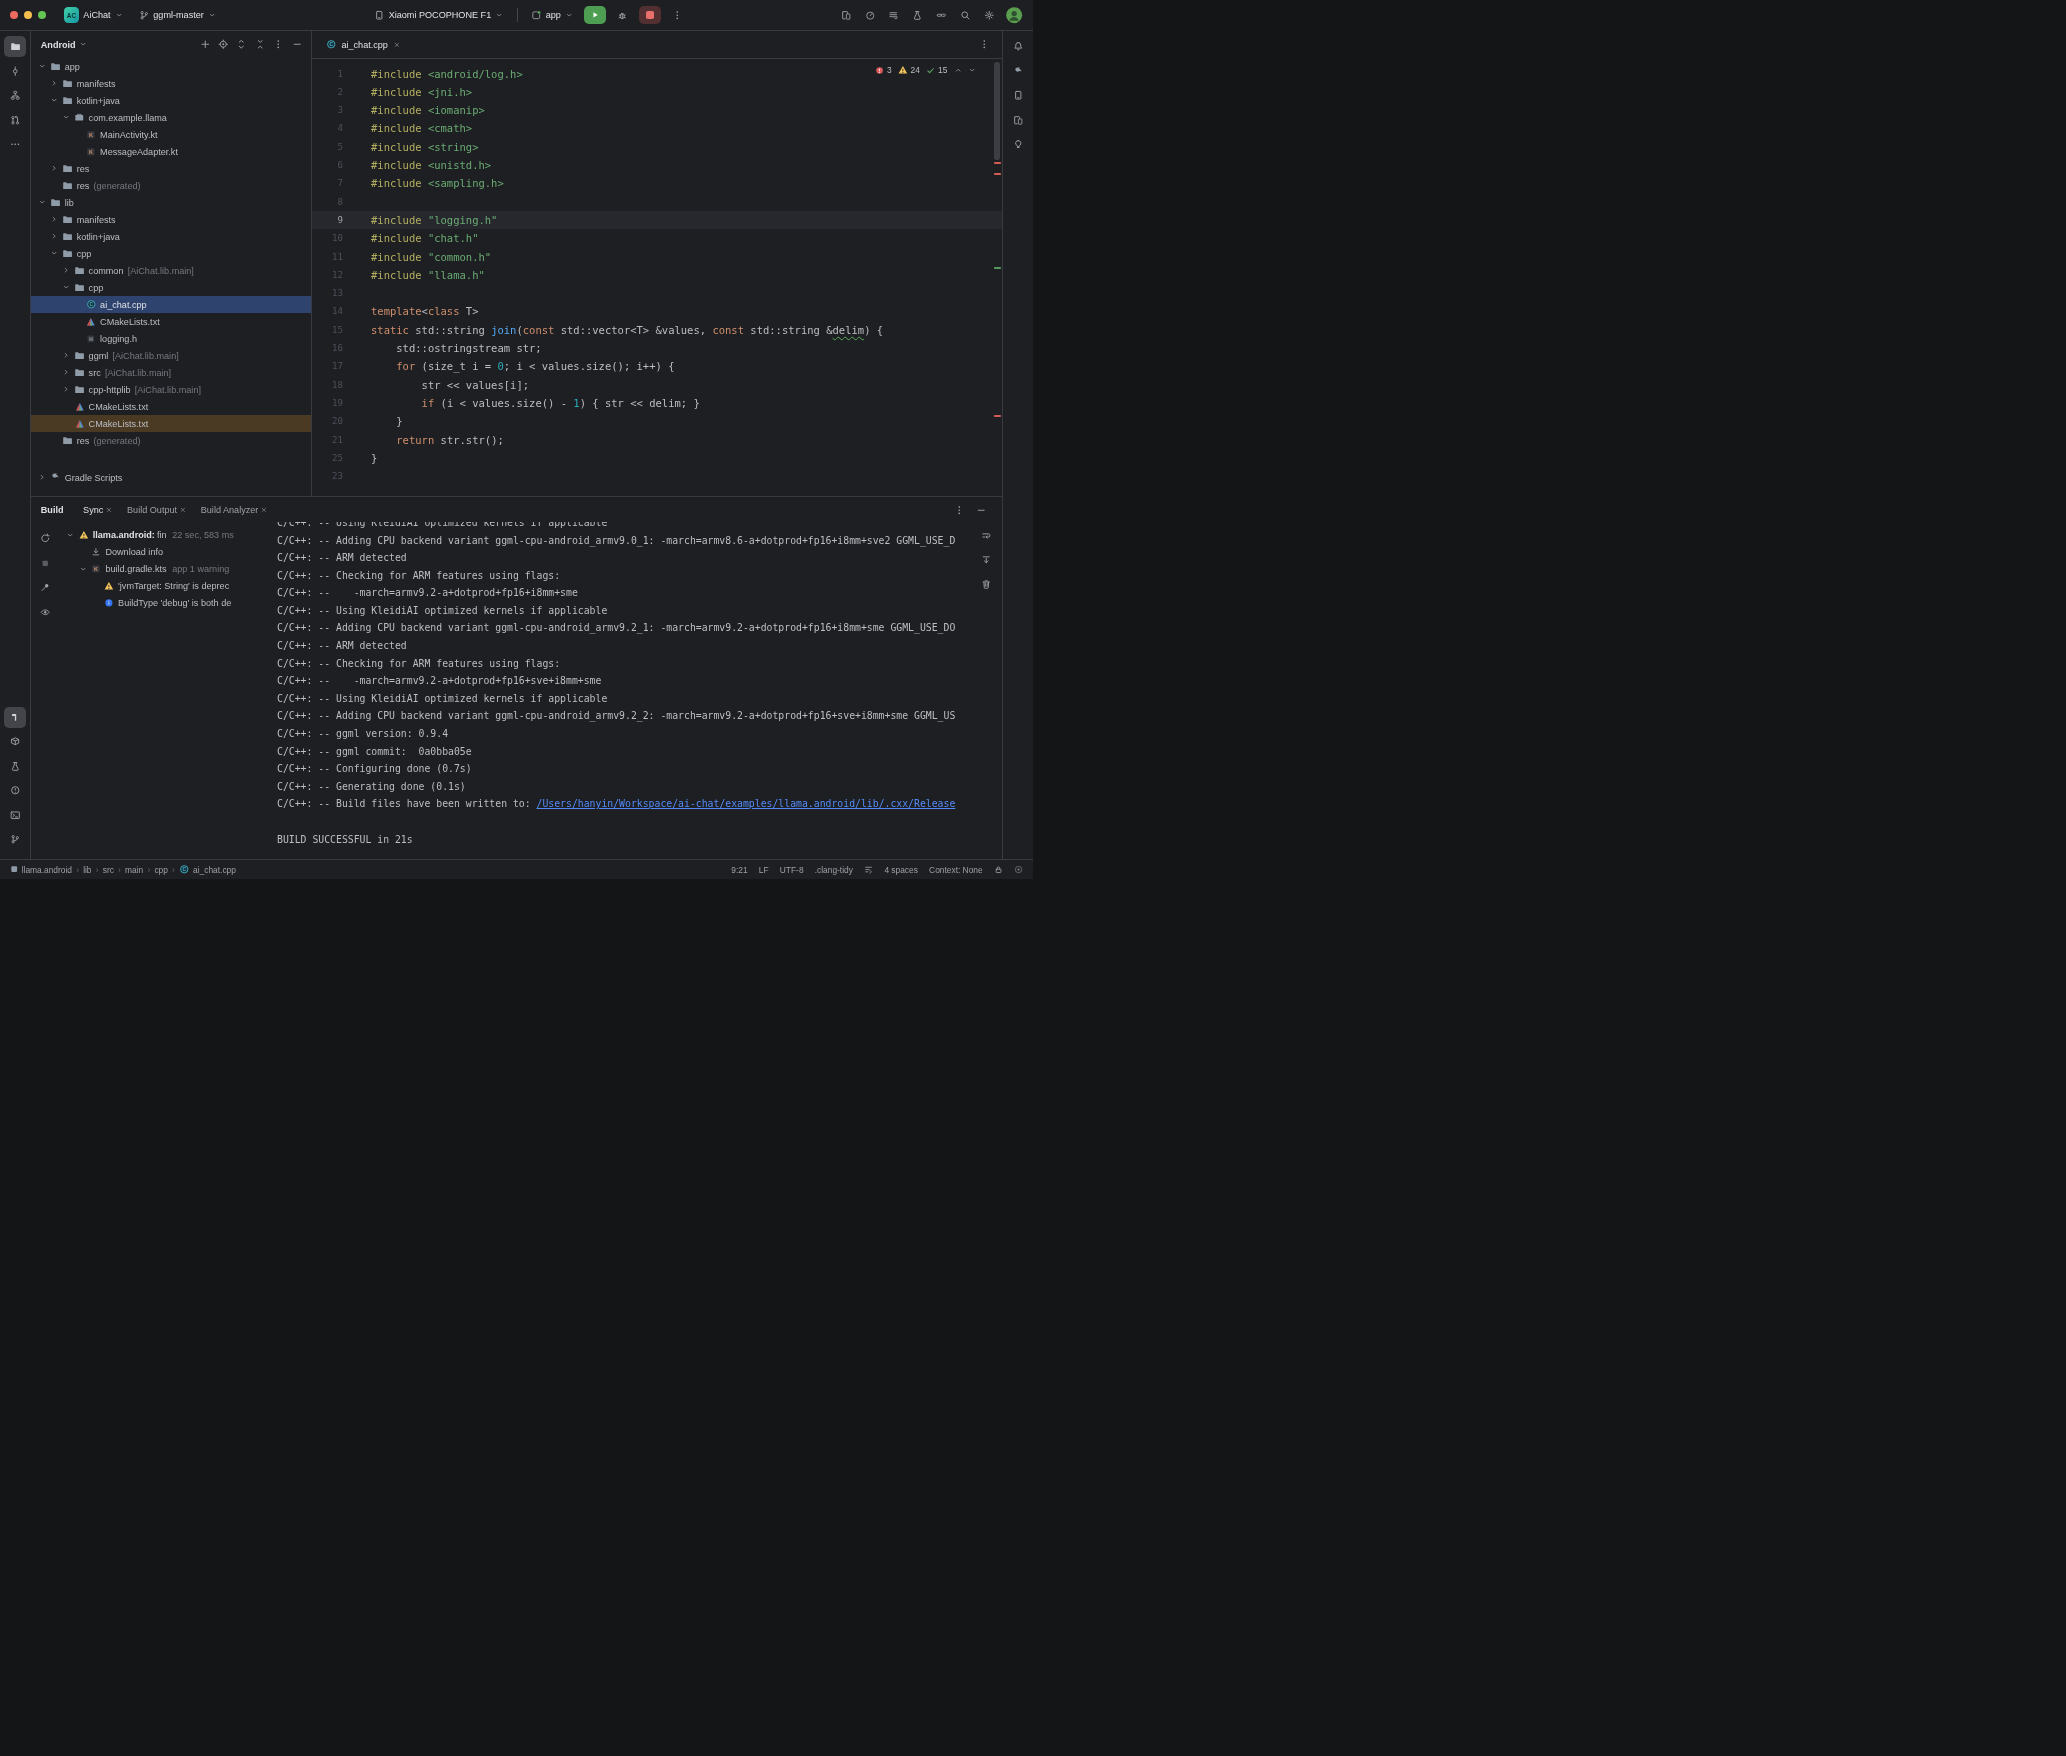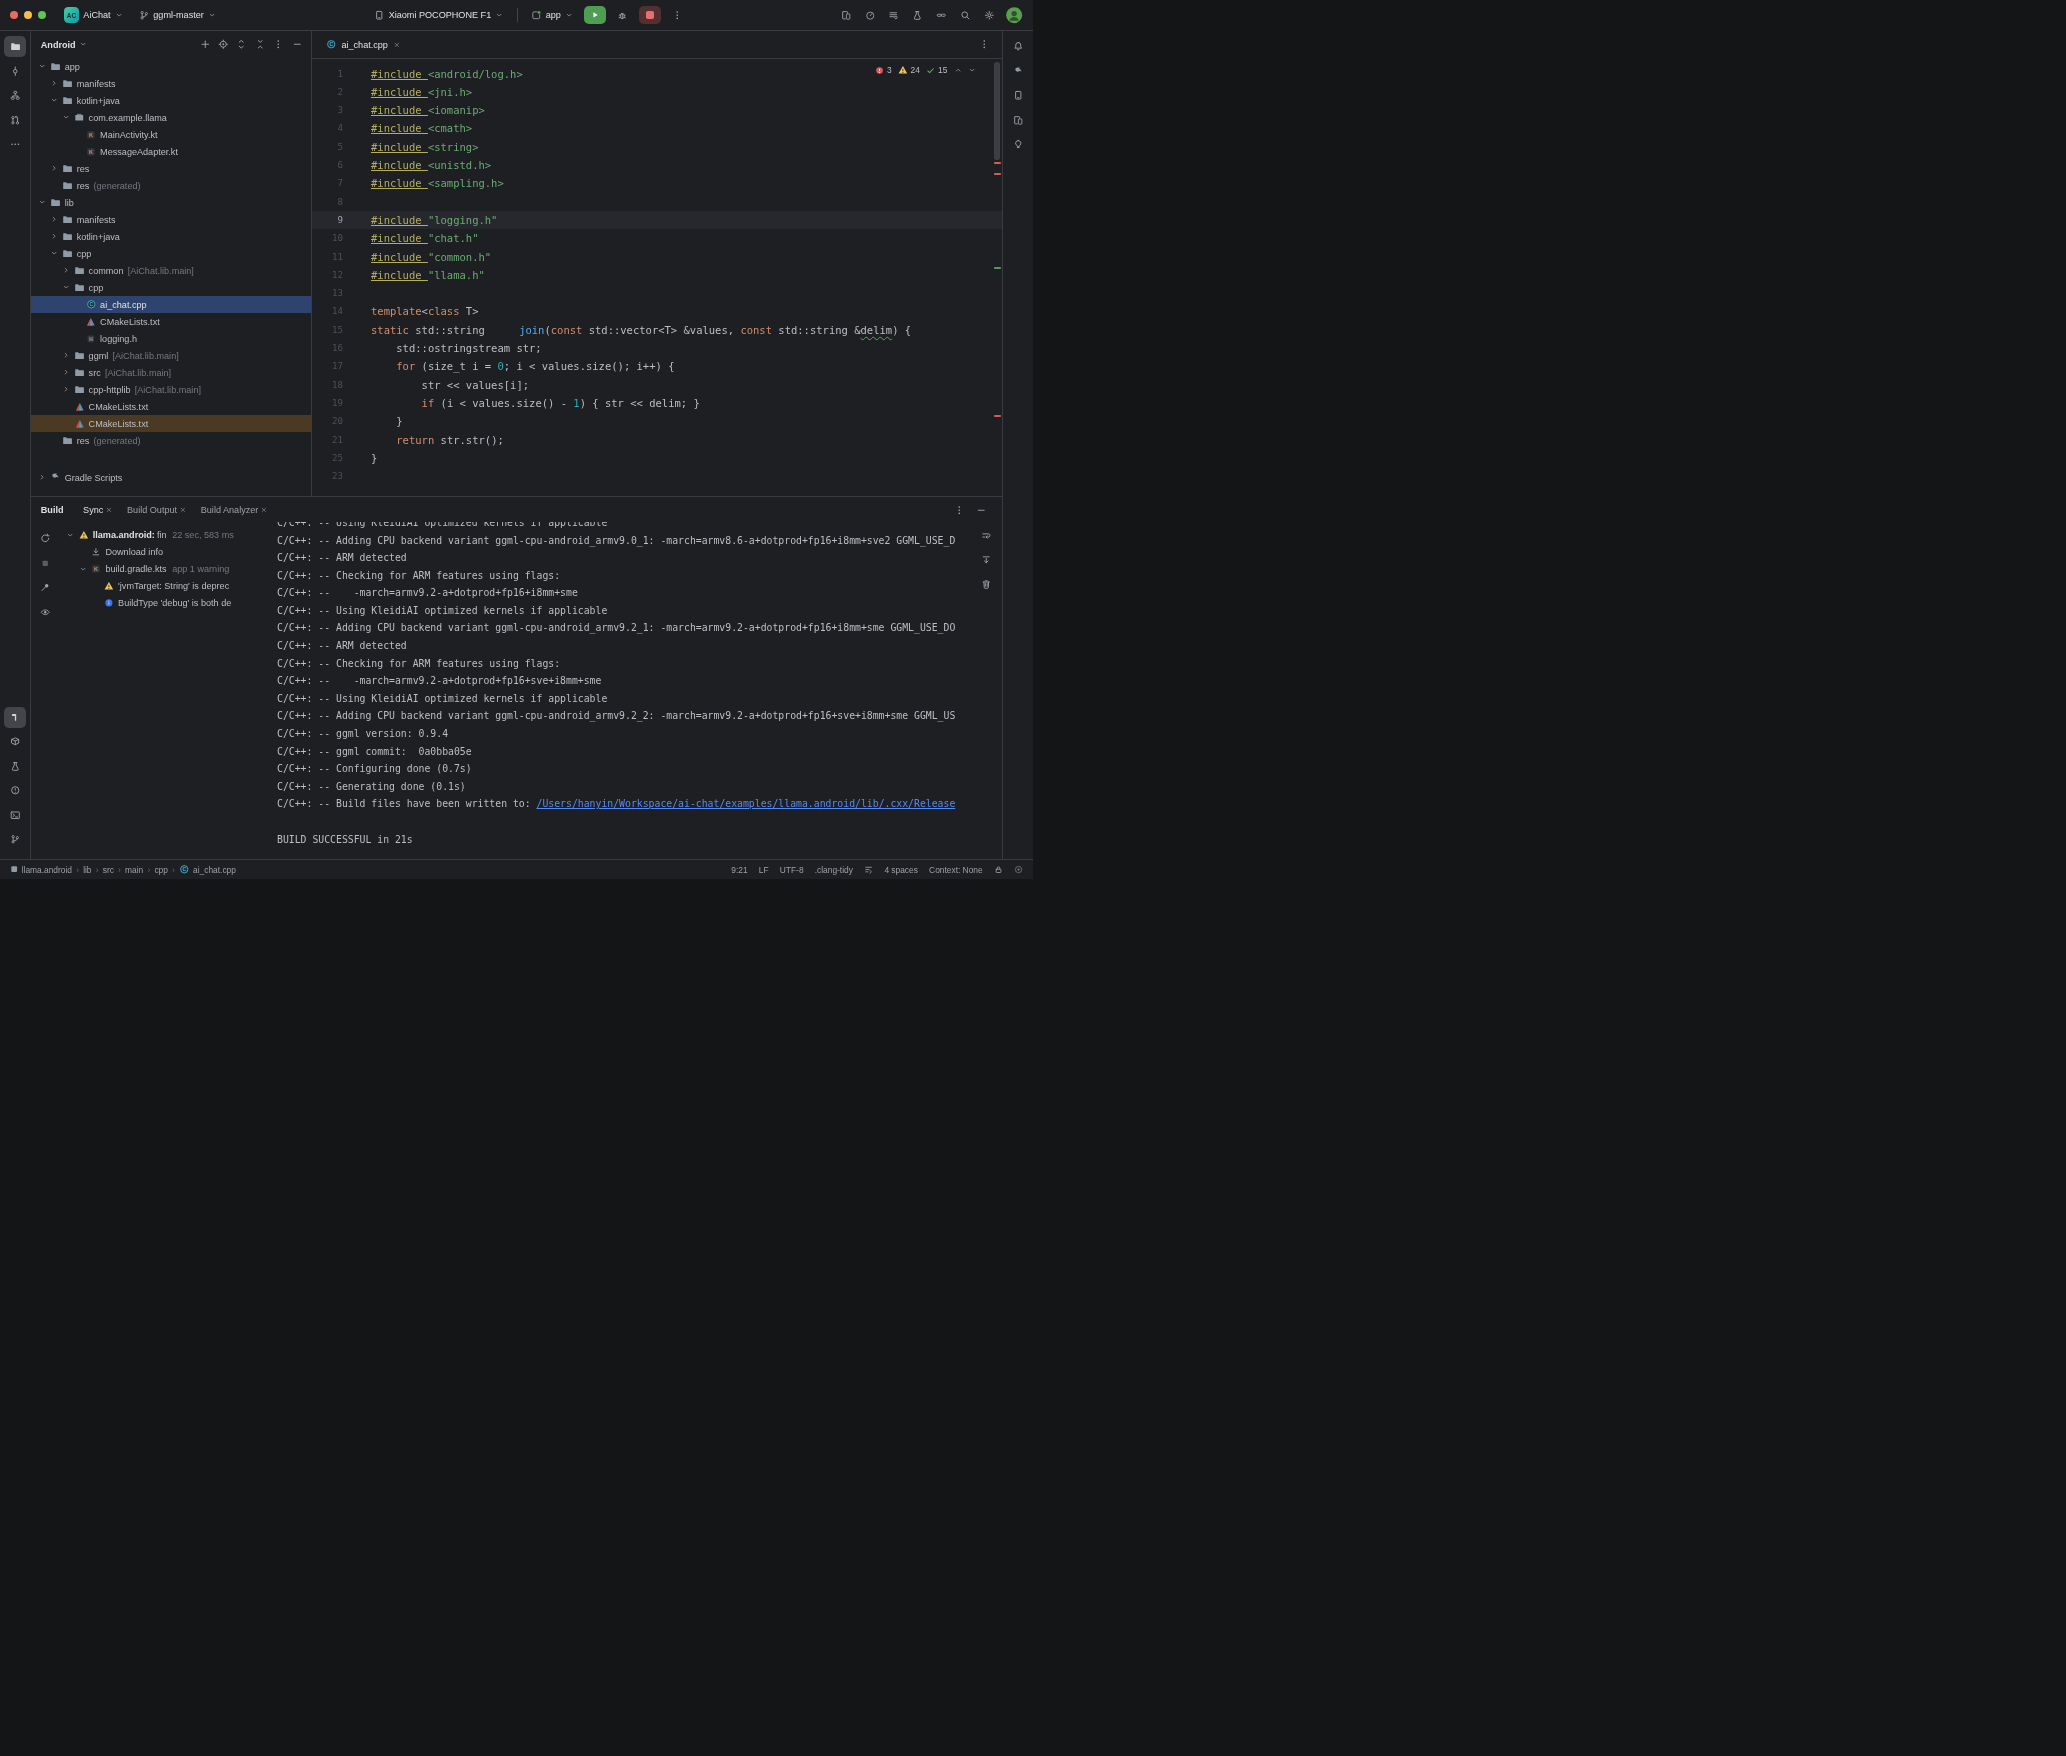--- a/index.html
+++ b/index.html
@@ -61,21 +61,21 @@
   .editor-col{flex:1;display:flex;flex-direction:column;min-width:0;min-height:0;}
   .tabbar{height:28px;flex:none;display:flex;align-items:center;padding:0 7px;border-bottom:0.7px solid #393b40;}
   .tab{display:flex;align-items:center;gap:4.9px;height:100%;padding:0 7px;color:#dfe1e5;}
   .editor{flex:1;position:relative;overflow:hidden;font-family:"DejaVu Sans Mono","Liberation Mono",monospace;font-size:10.5px;}
   .code{position:absolute;inset:0;padding-top:5.6px;}
   .code-line{height:18.3px;line-height:18.3px;display:flex;white-space:pre;}
   .code-line .ln{width:45px;flex:none;text-align:right;padding-right:14px;color:#4b5059;font-size:9.1px;}
   .code-line .ct{padding-left:14px;}
   .code-line.current{background:#26282e;}
   .code-line.current .ln{color:#a1a3ab;}
-  .t-pp{color:#b3ae60;text-decoration:underline;} .t-str{color:#6aab73;} .t-kw{color:#cf8e6d;} .t-fn{color:#56a8f5;margin-left:28px;}
+  .t-pp{color:#b3ae60;} .t-str{color:#6aab73;} .t-kw{color:#cf8e6d;} .t-fn{color:#56a8f5;}
   .t-num{color:#2aacb8;} .t-d{color:#bcbec4;}
   .t-typo{color:#bcbec4;text-decoration:underline wavy #54a857 0.7px;text-underline-offset:2.1px;}
   .inspections{position:absolute;top:4.2px;right:21px;display:flex;align-items:center;gap:6.3px;
     font-family:"Liberation Sans",sans-serif;font-size:8.4px;color:#bcbec4;background:rgba(30,31,34,.9);
     padding:2.1px 4.2px;border-radius:4.2px;}
   .insp-item{display:flex;align-items:center;gap:2.8px;}
   .vsb{position:absolute;top:0;right:0;bottom:0;width:9.8px;}
   .vsb-thumb{position:absolute;top:2.8px;right:2.1px;width:5.6px;height:98px;border-radius:2.8px;background:#55585e;opacity:.55;}
   .mark{position:absolute;right:1.4px;width:7px;height:2.1px;border-radius:0.7px;}
 

